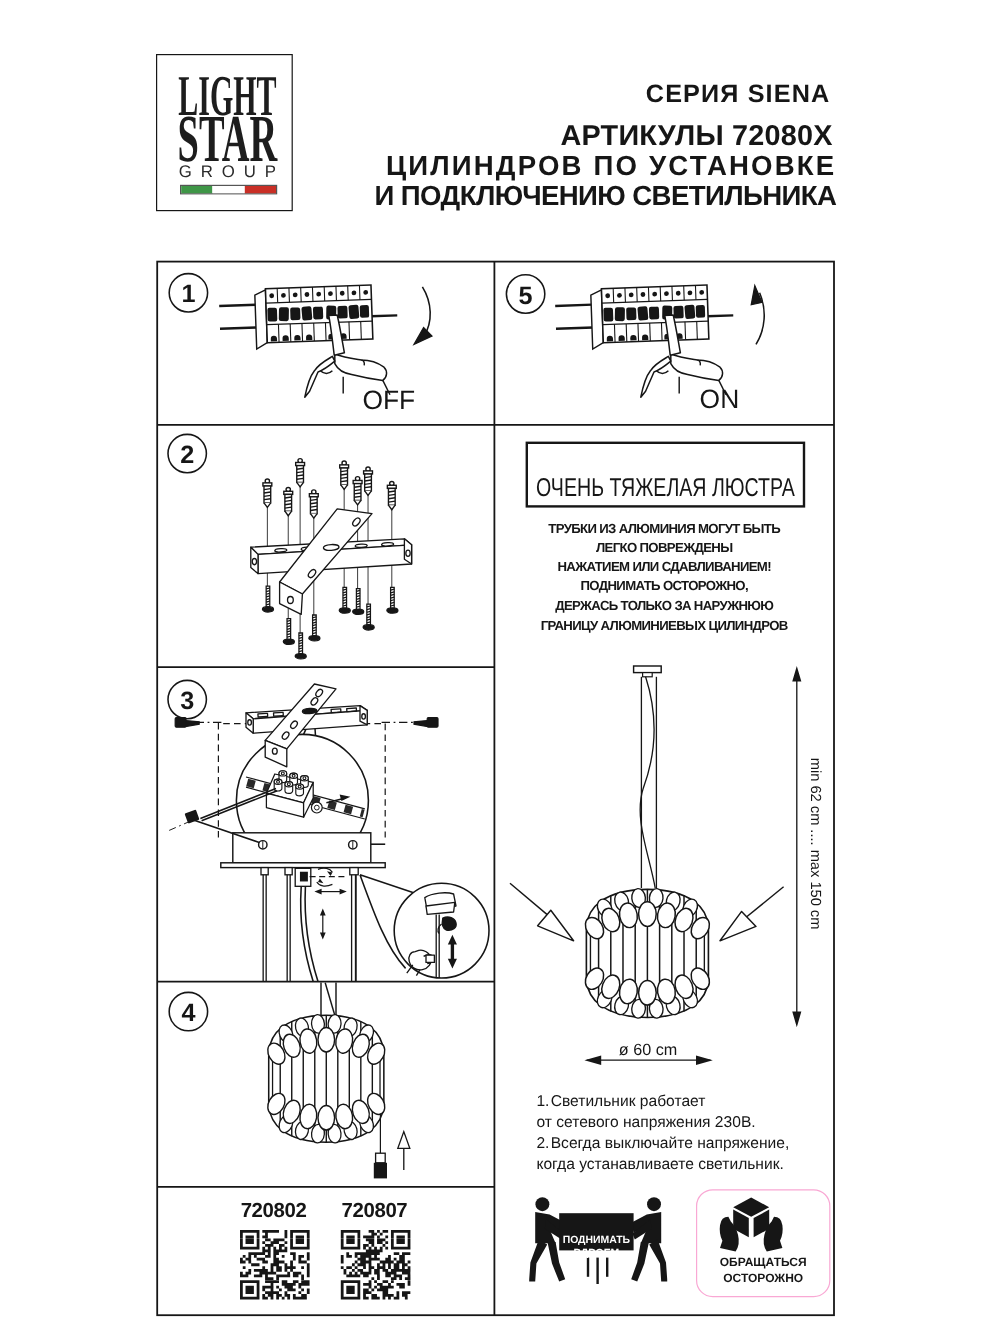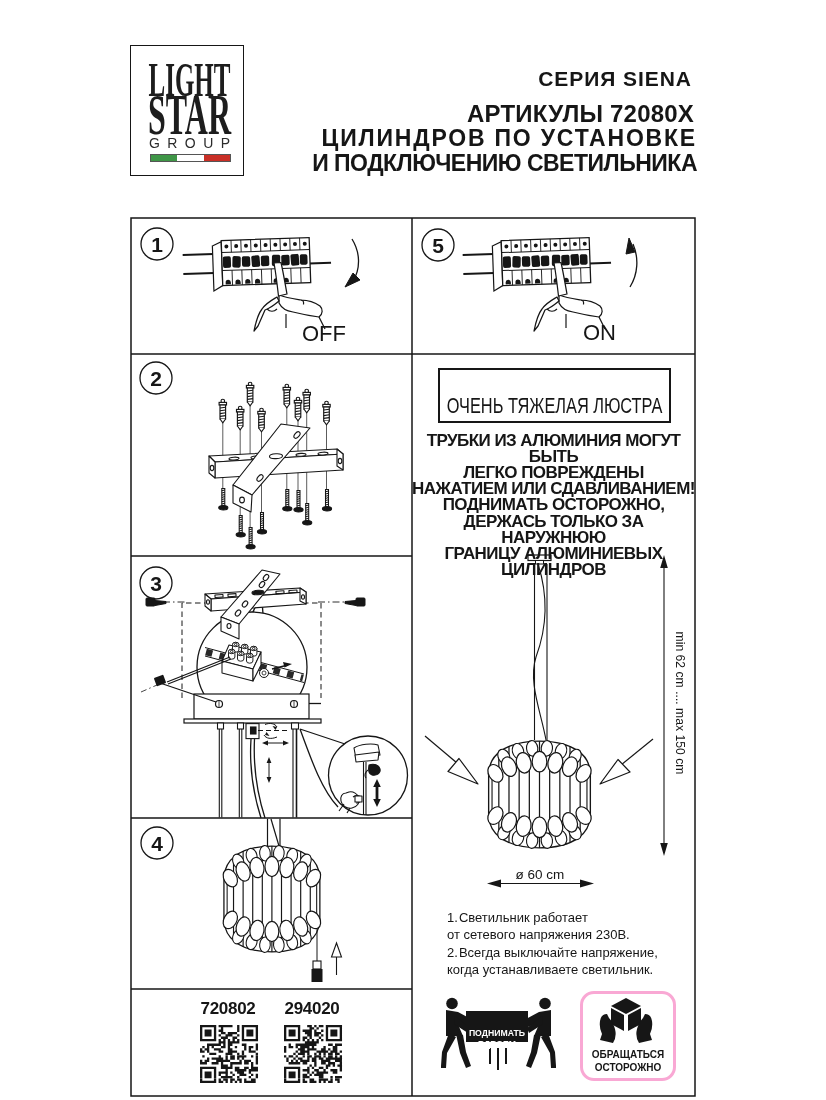--- a/index.html
+++ b/index.html
@@ -503,24 +503,24 @@
 
   <g fill="#161616">
     <path d="M200.0 1025.0h16.24v2.32h-16.24zM218.6 1025.0h13.92v2.32h-13.92zM237.1 1025.0h2.32v2.32h-2.32zM241.8 1025.0h16.24v2.32h-16.24zM200.0 1027.3h2.32v2.32h-2.32zM213.9 1027.3h2.32v2.32h-2.32zM220.9 1027.3h2.32v2.32h-2.32zM237.1 1027.3h2.32v2.32h-2.32zM241.8 1027.3h2.32v2.32h-2.32zM255.7 1027.3h2.32v2.32h-2.32zM200.0 1029.6h2.32v2.32h-2.32zM204.6 1029.6h6.96v2.32h-6.96zM213.9 1029.6h2.32v2.32h-2.32zM218.6 1029.6h4.64v2.32h-4.64zM237.1 1029.6h2.32v2.32h-2.32zM241.8 1029.6h2.32v2.32h-2.32zM246.4 1029.6h6.96v2.32h-6.96zM255.7 1029.6h2.32v2.32h-2.32zM200.0 1032.0h2.32v2.32h-2.32zM204.6 1032.0h6.96v2.32h-6.96zM213.9 1032.0h2.32v2.32h-2.32zM220.9 1032.0h4.64v2.32h-4.64zM227.8 1032.0h9.28v2.32h-9.28zM241.8 1032.0h2.32v2.32h-2.32zM246.4 1032.0h6.96v2.32h-6.96zM255.7 1032.0h2.32v2.32h-2.32zM200.0 1034.3h2.32v2.32h-2.32zM204.6 1034.3h6.96v2.32h-6.96zM213.9 1034.3h2.32v2.32h-2.32zM218.6 1034.3h2.32v2.32h-2.32zM225.5 1034.3h6.96v2.32h-6.96zM237.1 1034.3h2.32v2.32h-2.32zM241.8 1034.3h2.32v2.32h-2.32zM246.4 1034.3h6.96v2.32h-6.96zM255.7 1034.3h2.32v2.32h-2.32zM200.0 1036.6h2.32v2.32h-2.32zM213.9 1036.6h2.32v2.32h-2.32zM220.9 1036.6h6.96v2.32h-6.96zM232.5 1036.6h4.64v2.32h-4.64zM241.8 1036.6h2.32v2.32h-2.32zM255.7 1036.6h2.32v2.32h-2.32zM200.0 1038.9h16.24v2.32h-16.24zM218.6 1038.9h2.32v2.32h-2.32zM223.2 1038.9h2.32v2.32h-2.32zM227.8 1038.9h2.32v2.32h-2.32zM232.5 1038.9h2.32v2.32h-2.32zM237.1 1038.9h2.32v2.32h-2.32zM241.8 1038.9h16.24v2.32h-16.24zM218.6 1041.2h6.96v2.32h-6.96zM227.8 1041.2h11.60v2.32h-11.60zM207.0 1043.6h13.92v2.32h-13.92zM223.2 1043.6h2.32v2.32h-2.32zM227.8 1043.6h4.64v2.32h-4.64zM241.8 1043.6h4.64v2.32h-4.64zM255.7 1043.6h2.32v2.32h-2.32zM202.3 1045.9h2.32v2.32h-2.32zM207.0 1045.9h2.32v2.32h-2.32zM211.6 1045.9h2.32v2.32h-2.32zM220.9 1045.9h4.64v2.32h-4.64zM227.8 1045.9h2.32v2.32h-2.32zM234.8 1045.9h2.32v2.32h-2.32zM244.1 1045.9h2.32v2.32h-2.32zM248.7 1045.9h4.64v2.32h-4.64zM255.7 1045.9h2.32v2.32h-2.32zM200.0 1048.2h2.32v2.32h-2.32zM204.6 1048.2h4.64v2.32h-4.64zM213.9 1048.2h6.96v2.32h-6.96zM227.8 1048.2h4.64v2.32h-4.64zM244.1 1048.2h2.32v2.32h-2.32zM248.7 1048.2h2.32v2.32h-2.32zM255.7 1048.2h2.32v2.32h-2.32zM200.0 1050.5h4.64v2.32h-4.64zM207.0 1050.5h2.32v2.32h-2.32zM218.6 1050.5h4.64v2.32h-4.64zM227.8 1050.5h9.28v2.32h-9.28zM241.8 1050.5h2.32v2.32h-2.32zM248.7 1050.5h6.96v2.32h-6.96zM209.3 1052.8h6.96v2.32h-6.96zM225.5 1052.8h6.96v2.32h-6.96zM237.1 1052.8h2.32v2.32h-2.32zM241.8 1052.8h2.32v2.32h-2.32zM255.7 1052.8h2.32v2.32h-2.32zM202.3 1055.2h2.32v2.32h-2.32zM218.6 1055.2h2.32v2.32h-2.32zM225.5 1055.2h2.32v2.32h-2.32zM230.2 1055.2h4.64v2.32h-4.64zM237.1 1055.2h9.28v2.32h-9.28zM251.0 1055.2h2.32v2.32h-2.32zM255.7 1055.2h2.32v2.32h-2.32zM207.0 1057.5h2.32v2.32h-2.32zM211.6 1057.5h11.60v2.32h-11.60zM225.5 1057.5h2.32v2.32h-2.32zM230.2 1057.5h4.64v2.32h-4.64zM237.1 1057.5h2.32v2.32h-2.32zM241.8 1057.5h2.32v2.32h-2.32zM255.7 1057.5h2.32v2.32h-2.32zM200.0 1059.8h2.32v2.32h-2.32zM204.6 1059.8h4.64v2.32h-4.64zM216.2 1059.8h13.92v2.32h-13.92zM239.4 1059.8h2.32v2.32h-2.32zM244.1 1059.8h6.96v2.32h-6.96zM255.7 1059.8h2.32v2.32h-2.32zM200.0 1062.1h6.96v2.32h-6.96zM211.6 1062.1h6.96v2.32h-6.96zM220.9 1062.1h2.32v2.32h-2.32zM230.2 1062.1h11.60v2.32h-11.60zM244.1 1062.1h4.64v2.32h-4.64zM251.0 1062.1h2.32v2.32h-2.32zM255.7 1062.1h2.32v2.32h-2.32zM220.9 1064.4h6.96v2.32h-6.96zM230.2 1064.4h2.32v2.32h-2.32zM251.0 1064.4h2.32v2.32h-2.32zM200.0 1066.8h16.24v2.32h-16.24zM220.9 1066.8h11.60v2.32h-11.60zM234.8 1066.8h4.64v2.32h-4.64zM244.1 1066.8h4.64v2.32h-4.64zM251.0 1066.8h6.96v2.32h-6.96zM200.0 1069.1h2.32v2.32h-2.32zM213.9 1069.1h2.32v2.32h-2.32zM225.5 1069.1h2.32v2.32h-2.32zM234.8 1069.1h11.60v2.32h-11.60zM248.7 1069.1h9.28v2.32h-9.28zM200.0 1071.4h2.32v2.32h-2.32zM204.6 1071.4h6.96v2.32h-6.96zM213.9 1071.4h2.32v2.32h-2.32zM218.6 1071.4h9.28v2.32h-9.28zM230.2 1071.4h2.32v2.32h-2.32zM237.1 1071.4h6.96v2.32h-6.96zM248.7 1071.4h2.32v2.32h-2.32zM200.0 1073.7h2.32v2.32h-2.32zM204.6 1073.7h6.96v2.32h-6.96zM213.9 1073.7h2.32v2.32h-2.32zM218.6 1073.7h2.32v2.32h-2.32zM225.5 1073.7h2.32v2.32h-2.32zM232.5 1073.7h2.32v2.32h-2.32zM239.4 1073.7h6.96v2.32h-6.96zM251.0 1073.7h2.32v2.32h-2.32zM255.7 1073.7h2.32v2.32h-2.32zM200.0 1076.0h2.32v2.32h-2.32zM204.6 1076.0h6.96v2.32h-6.96zM213.9 1076.0h2.32v2.32h-2.32zM220.9 1076.0h11.60v2.32h-11.60zM237.1 1076.0h2.32v2.32h-2.32zM248.7 1076.0h2.32v2.32h-2.32zM255.7 1076.0h2.32v2.32h-2.32zM200.0 1078.4h2.32v2.32h-2.32zM213.9 1078.4h2.32v2.32h-2.32zM218.6 1078.4h2.32v2.32h-2.32zM223.2 1078.4h4.64v2.32h-4.64zM230.2 1078.4h4.64v2.32h-4.64zM237.1 1078.4h4.64v2.32h-4.64zM244.1 1078.4h2.32v2.32h-2.32zM251.0 1078.4h4.64v2.32h-4.64zM200.0 1080.7h16.24v2.32h-16.24zM218.6 1080.7h4.64v2.32h-4.64zM225.5 1080.7h2.32v2.32h-2.32zM230.2 1080.7h2.32v2.32h-2.32zM234.8 1080.7h2.32v2.32h-2.32zM239.4 1080.7h2.32v2.32h-2.32zM244.1 1080.7h11.60v2.32h-11.60z"></path>
     <path d="M284.0 1025.0h16.24v2.32h-16.24zM307.2 1025.0h4.64v2.32h-4.64zM314.2 1025.0h2.32v2.32h-2.32zM318.8 1025.0h4.64v2.32h-4.64zM325.8 1025.0h16.24v2.32h-16.24zM284.0 1027.3h2.32v2.32h-2.32zM297.9 1027.3h2.32v2.32h-2.32zM309.5 1027.3h4.64v2.32h-4.64zM316.5 1027.3h2.32v2.32h-2.32zM325.8 1027.3h2.32v2.32h-2.32zM339.7 1027.3h2.32v2.32h-2.32zM284.0 1029.6h2.32v2.32h-2.32zM288.6 1029.6h6.96v2.32h-6.96zM297.9 1029.6h2.32v2.32h-2.32zM302.6 1029.6h9.28v2.32h-9.28zM314.2 1029.6h2.32v2.32h-2.32zM321.1 1029.6h2.32v2.32h-2.32zM325.8 1029.6h2.32v2.32h-2.32zM330.4 1029.6h6.96v2.32h-6.96zM339.7 1029.6h2.32v2.32h-2.32zM284.0 1032.0h2.32v2.32h-2.32zM288.6 1032.0h6.96v2.32h-6.96zM297.9 1032.0h2.32v2.32h-2.32zM304.9 1032.0h6.96v2.32h-6.96zM314.2 1032.0h6.96v2.32h-6.96zM325.8 1032.0h2.32v2.32h-2.32zM330.4 1032.0h6.96v2.32h-6.96zM339.7 1032.0h2.32v2.32h-2.32zM284.0 1034.3h2.32v2.32h-2.32zM288.6 1034.3h6.96v2.32h-6.96zM297.9 1034.3h2.32v2.32h-2.32zM307.2 1034.3h4.64v2.32h-4.64zM314.2 1034.3h4.64v2.32h-4.64zM321.1 1034.3h2.32v2.32h-2.32zM325.8 1034.3h2.32v2.32h-2.32zM330.4 1034.3h6.96v2.32h-6.96zM339.7 1034.3h2.32v2.32h-2.32zM284.0 1036.6h2.32v2.32h-2.32zM297.9 1036.6h2.32v2.32h-2.32zM302.6 1036.6h4.64v2.32h-4.64zM309.5 1036.6h2.32v2.32h-2.32zM318.8 1036.6h2.32v2.32h-2.32zM325.8 1036.6h2.32v2.32h-2.32zM339.7 1036.6h2.32v2.32h-2.32zM284.0 1038.9h16.24v2.32h-16.24zM302.6 1038.9h2.32v2.32h-2.32zM307.2 1038.9h2.32v2.32h-2.32zM311.8 1038.9h2.32v2.32h-2.32zM316.5 1038.9h2.32v2.32h-2.32zM321.1 1038.9h2.32v2.32h-2.32zM325.8 1038.9h16.24v2.32h-16.24zM304.9 1041.2h13.92v2.32h-13.92zM288.6 1043.6h2.32v2.32h-2.32zM295.6 1043.6h20.88v2.32h-20.88zM328.1 1043.6h4.64v2.32h-4.64zM335.0 1043.6h6.96v2.32h-6.96zM284.0 1045.9h2.32v2.32h-2.32zM288.6 1045.9h4.64v2.32h-4.64zM295.6 1045.9h2.32v2.32h-2.32zM300.2 1045.9h9.28v2.32h-9.28zM311.8 1045.9h2.32v2.32h-2.32zM323.4 1045.9h2.32v2.32h-2.32zM332.7 1045.9h4.64v2.32h-4.64zM284.0 1048.2h2.32v2.32h-2.32zM297.9 1048.2h6.96v2.32h-6.96zM307.2 1048.2h9.28v2.32h-9.28zM321.1 1048.2h4.64v2.32h-4.64zM328.1 1048.2h2.32v2.32h-2.32zM332.7 1048.2h4.64v2.32h-4.64zM284.0 1050.5h2.32v2.32h-2.32zM295.6 1050.5h2.32v2.32h-2.32zM300.2 1050.5h9.28v2.32h-9.28zM316.5 1050.5h11.60v2.32h-11.60zM330.4 1050.5h6.96v2.32h-6.96zM339.7 1050.5h2.32v2.32h-2.32zM293.3 1052.8h2.32v2.32h-2.32zM297.9 1052.8h6.96v2.32h-6.96zM307.2 1052.8h2.32v2.32h-2.32zM314.2 1052.8h2.32v2.32h-2.32zM318.8 1052.8h2.32v2.32h-2.32zM323.4 1052.8h2.32v2.32h-2.32zM328.1 1052.8h4.64v2.32h-4.64zM335.0 1052.8h4.64v2.32h-4.64zM284.0 1055.2h2.32v2.32h-2.32zM288.6 1055.2h4.64v2.32h-4.64zM295.6 1055.2h2.32v2.32h-2.32zM302.6 1055.2h2.32v2.32h-2.32zM307.2 1055.2h4.64v2.32h-4.64zM314.2 1055.2h6.96v2.32h-6.96zM323.4 1055.2h2.32v2.32h-2.32zM328.1 1055.2h4.64v2.32h-4.64zM335.0 1055.2h2.32v2.32h-2.32zM339.7 1055.2h2.32v2.32h-2.32zM286.3 1057.5h2.32v2.32h-2.32zM293.3 1057.5h2.32v2.32h-2.32zM297.9 1057.5h4.64v2.32h-4.64zM307.2 1057.5h2.32v2.32h-2.32zM311.8 1057.5h4.64v2.32h-4.64zM318.8 1057.5h4.64v2.32h-4.64zM325.8 1057.5h16.24v2.32h-16.24zM286.3 1059.8h2.32v2.32h-2.32zM291.0 1059.8h2.32v2.32h-2.32zM295.6 1059.8h2.32v2.32h-2.32zM300.2 1059.8h9.28v2.32h-9.28zM311.8 1059.8h4.64v2.32h-4.64zM321.1 1059.8h9.28v2.32h-9.28zM335.0 1059.8h6.96v2.32h-6.96zM288.6 1062.1h11.60v2.32h-11.60zM302.6 1062.1h4.64v2.32h-4.64zM314.2 1062.1h2.32v2.32h-2.32zM321.1 1062.1h4.64v2.32h-4.64zM328.1 1062.1h6.96v2.32h-6.96zM339.7 1062.1h2.32v2.32h-2.32zM309.5 1064.4h2.32v2.32h-2.32zM314.2 1064.4h2.32v2.32h-2.32zM325.8 1064.4h4.64v2.32h-4.64zM332.7 1064.4h2.32v2.32h-2.32zM337.4 1064.4h4.64v2.32h-4.64zM284.0 1066.8h16.24v2.32h-16.24zM307.2 1066.8h2.32v2.32h-2.32zM311.8 1066.8h2.32v2.32h-2.32zM318.8 1066.8h4.64v2.32h-4.64zM325.8 1066.8h2.32v2.32h-2.32zM339.7 1066.8h2.32v2.32h-2.32zM284.0 1069.1h2.32v2.32h-2.32zM297.9 1069.1h2.32v2.32h-2.32zM302.6 1069.1h6.96v2.32h-6.96zM314.2 1069.1h4.64v2.32h-4.64zM323.4 1069.1h2.32v2.32h-2.32zM330.4 1069.1h6.96v2.32h-6.96zM339.7 1069.1h2.32v2.32h-2.32zM284.0 1071.4h2.32v2.32h-2.32zM288.6 1071.4h6.96v2.32h-6.96zM297.9 1071.4h2.32v2.32h-2.32zM307.2 1071.4h2.32v2.32h-2.32zM311.8 1071.4h2.32v2.32h-2.32zM316.5 1071.4h11.60v2.32h-11.60zM332.7 1071.4h4.64v2.32h-4.64zM284.0 1073.7h2.32v2.32h-2.32zM288.6 1073.7h6.96v2.32h-6.96zM297.9 1073.7h2.32v2.32h-2.32zM302.6 1073.7h4.64v2.32h-4.64zM309.5 1073.7h2.32v2.32h-2.32zM314.2 1073.7h9.28v2.32h-9.28zM284.0 1076.0h2.32v2.32h-2.32zM288.6 1076.0h6.96v2.32h-6.96zM297.9 1076.0h2.32v2.32h-2.32zM302.6 1076.0h6.96v2.32h-6.96zM318.8 1076.0h4.64v2.32h-4.64zM330.4 1076.0h2.32v2.32h-2.32zM335.0 1076.0h6.96v2.32h-6.96zM284.0 1078.4h2.32v2.32h-2.32zM297.9 1078.4h2.32v2.32h-2.32zM302.6 1078.4h2.32v2.32h-2.32zM309.5 1078.4h4.64v2.32h-4.64zM318.8 1078.4h9.28v2.32h-9.28zM330.4 1078.4h2.32v2.32h-2.32zM335.0 1078.4h4.64v2.32h-4.64zM284.0 1080.7h16.24v2.32h-16.24zM302.6 1080.7h4.64v2.32h-4.64zM309.5 1080.7h6.96v2.32h-6.96zM318.8 1080.7h2.32v2.32h-2.32zM323.4 1080.7h2.32v2.32h-2.32zM328.1 1080.7h4.64v2.32h-4.64zM337.4 1080.7h2.32v2.32h-2.32z"></path>
   </g>
 </svg>
 
 <div class="abs" style="left:438px;top:368px;width:233px;height:55px;border:2px solid #161616;box-sizing:border-box;">
   <div class="abs" style="left:-100px;top:24px;width:429px;text-align:center;font-size:21.5px;white-space:nowrap;transform:scaleX(0.76);transform-origin:50% 0;">ОЧЕНЬ ТЯЖЕЛАЯ ЛЮСТРА</div>
 </div>
-<div class="abs" style="left:412px;top:432.5px;width:283px;text-align:center;font-weight:bold;font-size:17px;letter-spacing:-0.55px;line-height:16.2px;">ТРУБКИ ИЗ АЛЮМИНИЯ МОГУТ БЫТЬ<br>ЛЕГКО ПОВРЕЖДЕНЫ<br>НАЖАТИЕМ ИЛИ СДАВЛИВАНИЕМ!<br>ПОДНИМАТЬ ОСТОРОЖНО,<br>ДЕРЖАСЬ ТОЛЬКО ЗА НАРУЖНЮЮ<br>ГРАНИЦУ АЛЮМИНИЕВЫХ ЦИЛИНДРОВ</div>
+<div class="abs" style="left:412px;top:432.5px;width:283px;text-align:center;font-weight:bold;font-size:11px;letter-spacing:-0.55px;line-height:16.2px;">ТРУБКИ ИЗ АЛЮМИНИЯ МОГУТ БЫТЬ<br>ЛЕГКО ПОВРЕЖДЕНЫ<br>НАЖАТИЕМ ИЛИ СДАВЛИВАНИЕМ!<br>ПОДНИМАТЬ ОСТОРОЖНО,<br>ДЕРЖАСЬ ТОЛЬКО ЗА НАРУЖНЮЮ<br>ГРАНИЦУ АЛЮМИНИЕВЫХ ЦИЛИНДРОВ</div>
 
 <div class="abs" style="left:447px;top:909px;width:240px;font-size:13px;line-height:17.3px;">1. Светильник работает<br>от сетевого напряжения 230В.<br>2. Всегда выключайте напряжение,<br>когда устанавливаете светильник.</div>
 
 <div class="abs" style="left:198px;top:999px;width:60px;text-align:center;font-weight:bold;font-size:17px;letter-spacing:-0.3px;">720802</div>
-<div class="abs" style="left:282px;top:999px;width:60px;text-align:center;font-weight:bold;font-size:17px;letter-spacing:-0.3px;">294020</div>
+<div class="abs" style="left:282px;top:999px;width:60px;text-align:center;font-weight:bold;font-size:17px;letter-spacing:-0.3px;">720807</div>
 
 <div class="abs" style="left:466px;top:1011px;width:62px;height:31px;background:#161616;color:#fff;text-align:center;font-weight:bold;font-size:8.7px;line-height:10.5px;padding-top:17px;box-sizing:border-box;">ПОДНИМАТЬ<br>ВДВОЕМ</div>
 
-<div class="abs" style="left:580px;top:991px;width:96px;height:90px;border:3px solid #f9a8d4;border-radius:14px;box-sizing:border-box;">
+<div class="abs" style="left:580px;top:991px;width:112px;height:90px;border:1px solid #f9a8d4;border-radius:14px;box-sizing:border-box;">
   <div class="abs" style="left:0;top:55px;width:100%;text-align:center;font-weight:bold;font-size:10px;line-height:12.5px;">ОБРАЩАТЬСЯ<br>ОСТОРОЖНО</div>
 </div>
 
 </body></html>

